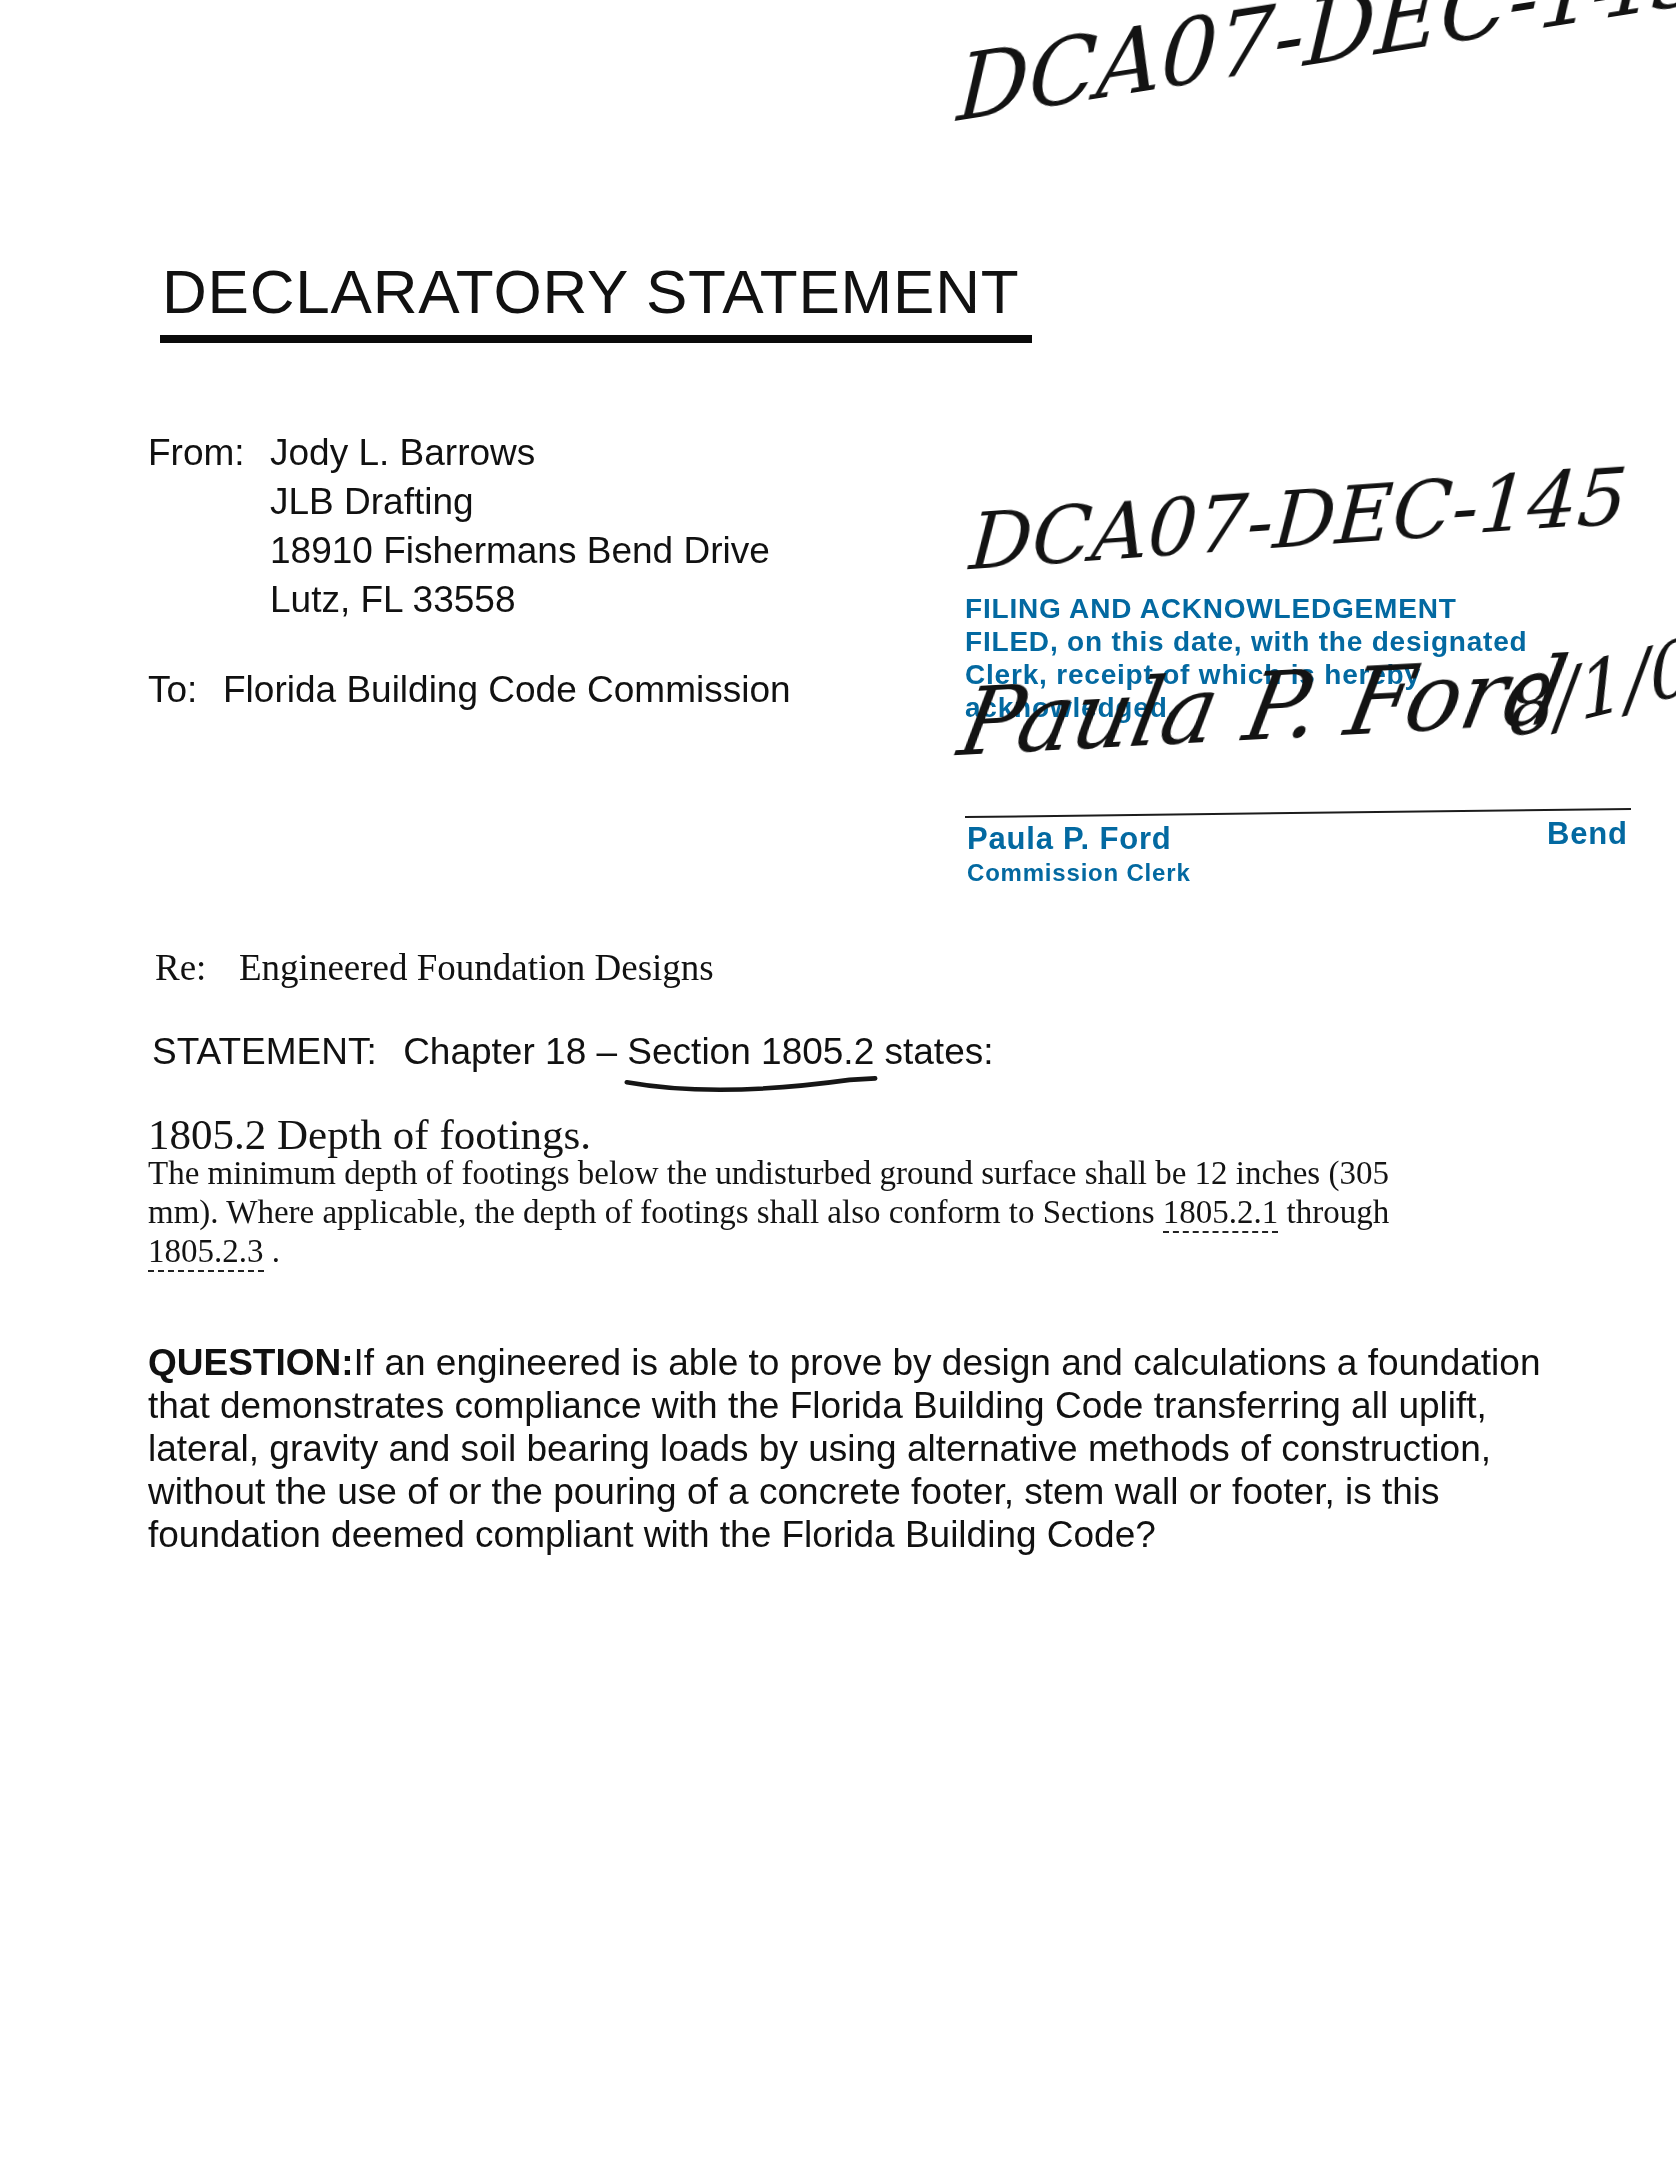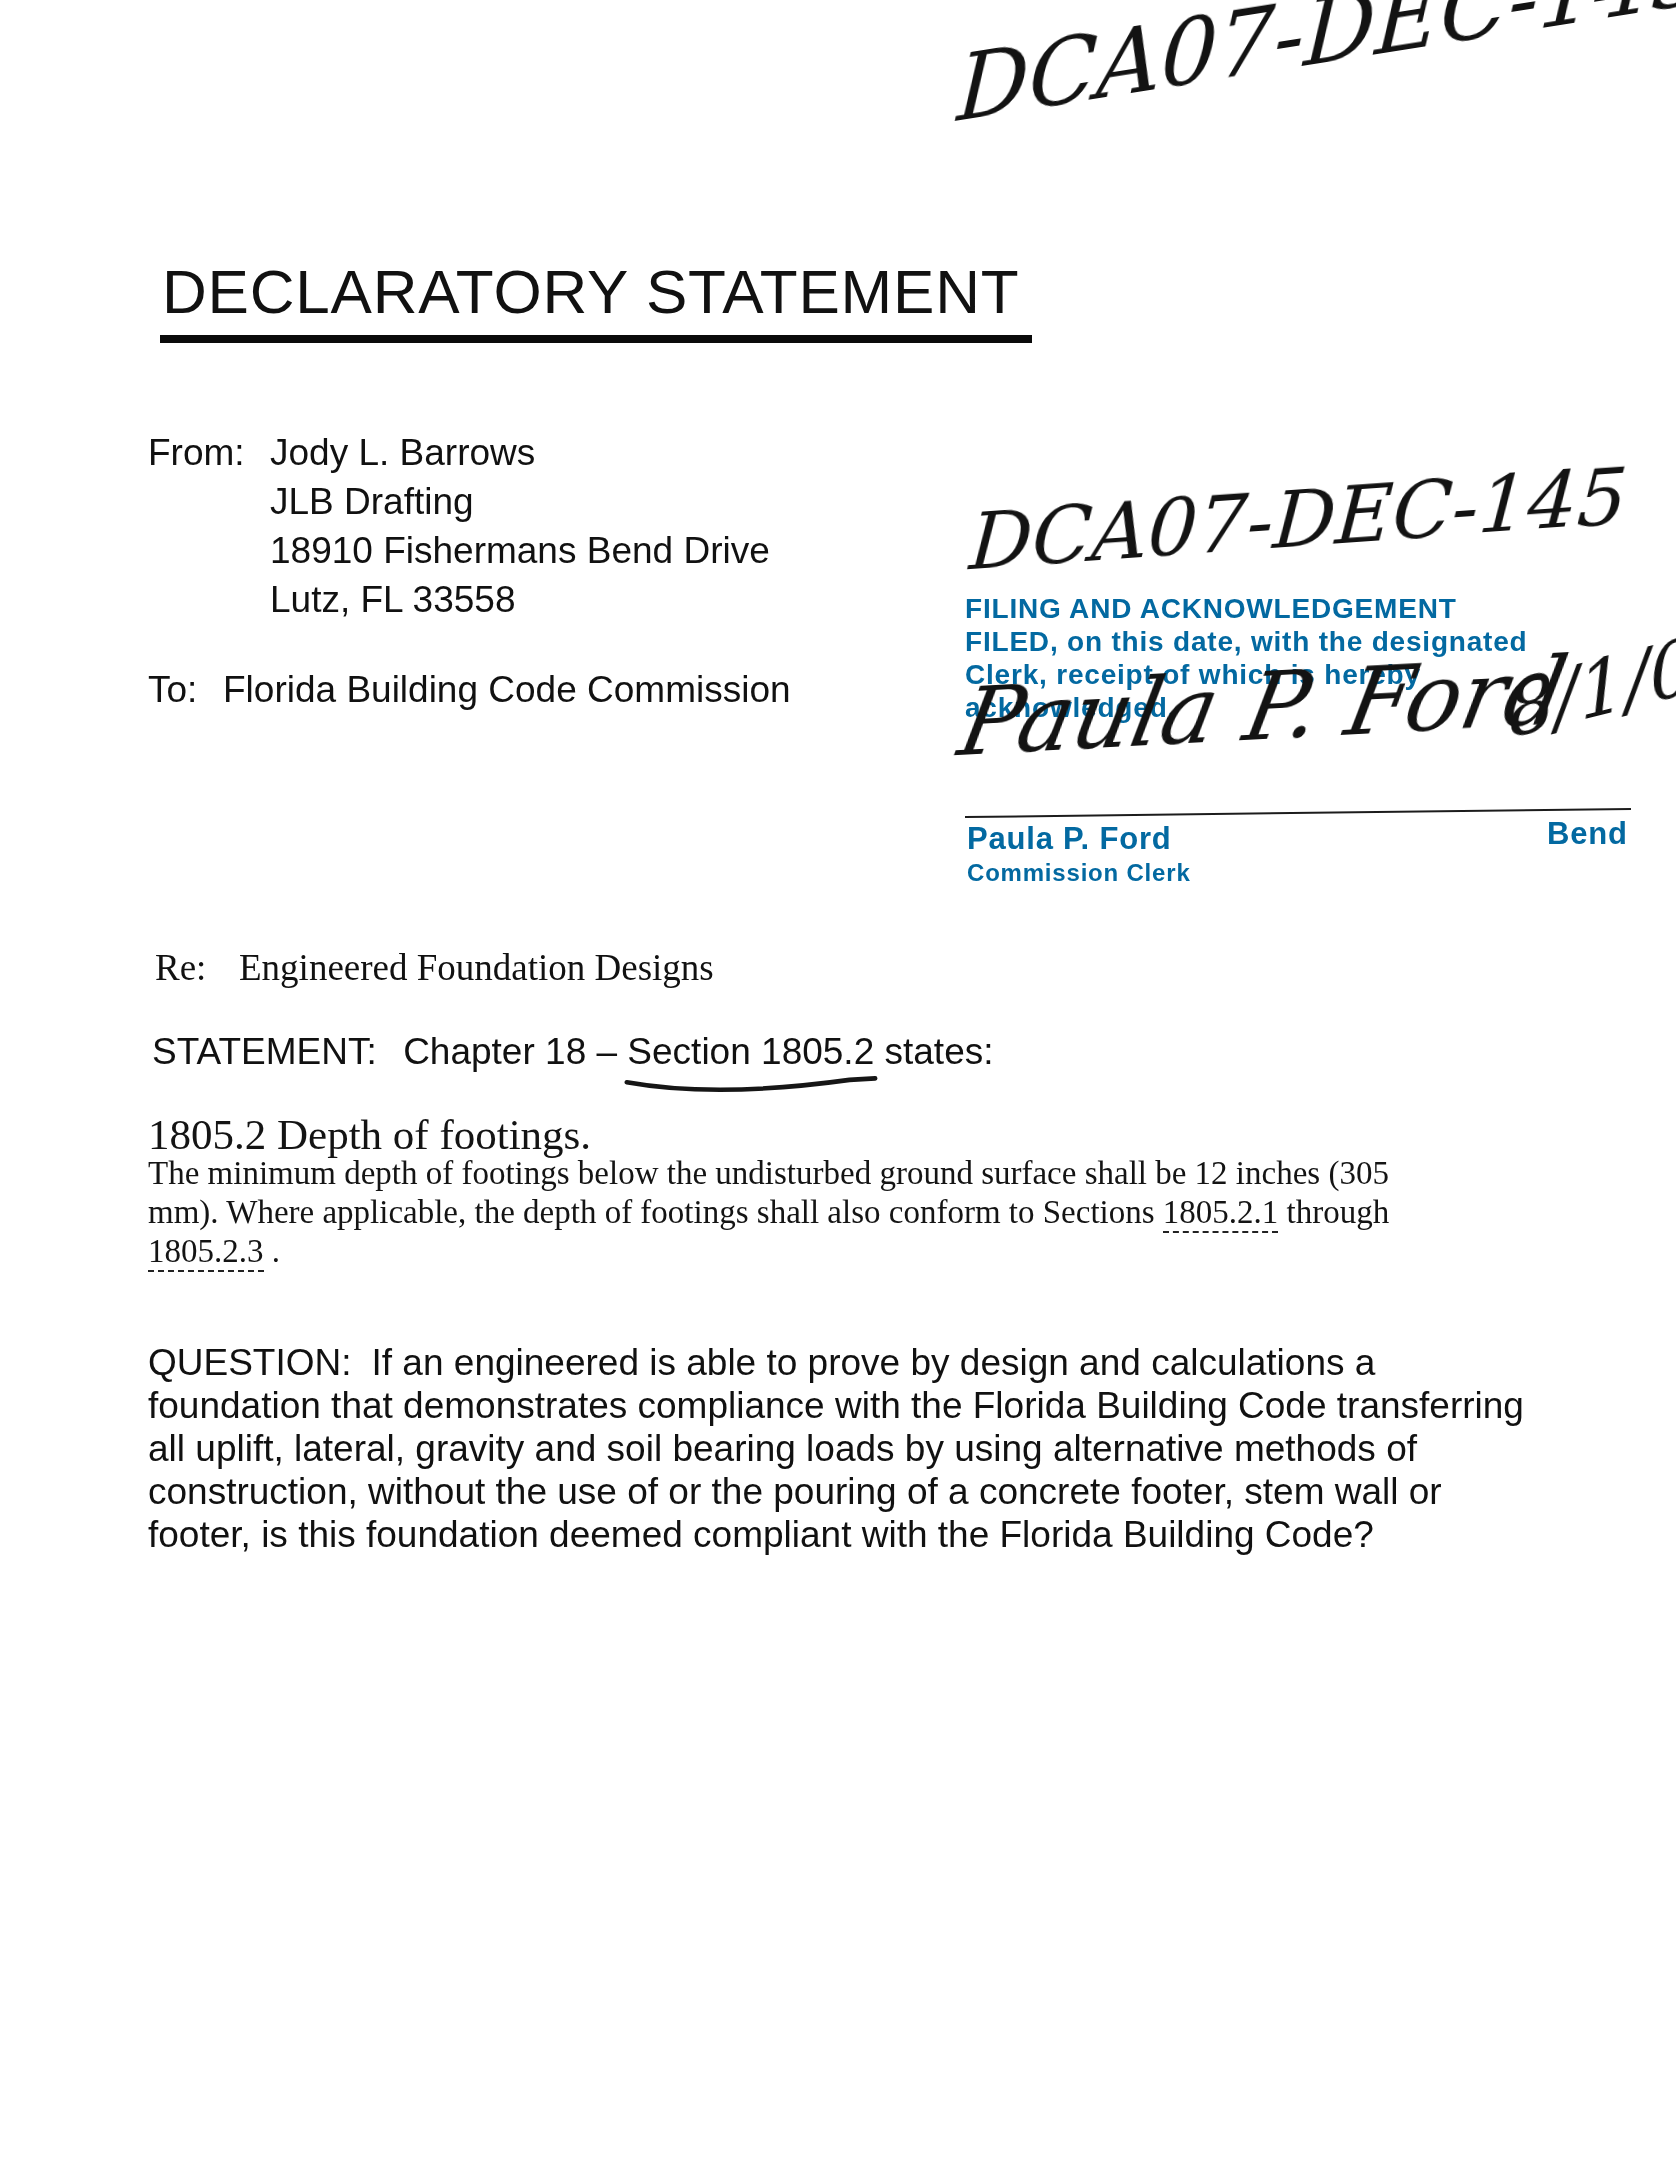--- a/index.html
+++ b/index.html
@@ -94,21 +94,21 @@
     font-family:"Liberation Serif", serif;
     font-size:33px;line-height:39px;color:#141414;
   }
   .code-heading{font-weight:normal;font-size:43px;}
   .code-link{border-bottom:2.3px dashed #222222;padding-bottom:0.8px;}
   
   .question-block{
     position:absolute;left:148px;top:1341px;width:1398px;
     font-size:37px;line-height:43px;
   }
-  .q-label{margin-right:20px;}
+  .q-label{font-weight:bold;}
 </style>
 </head>
 <body>
 
 <div class="page">
 
   <div class="hand case-top">DCA07-DEC-145</div>
 
   <div class="title">DECLARATORY STATEMENT</div>
 

